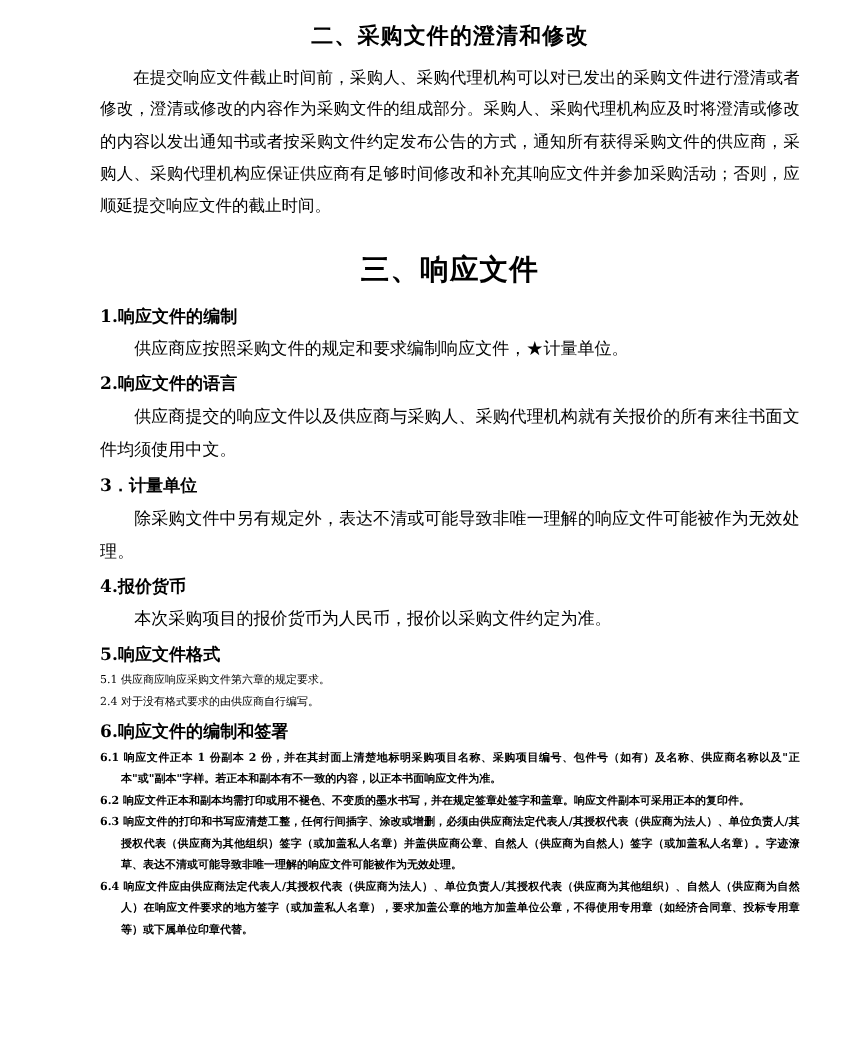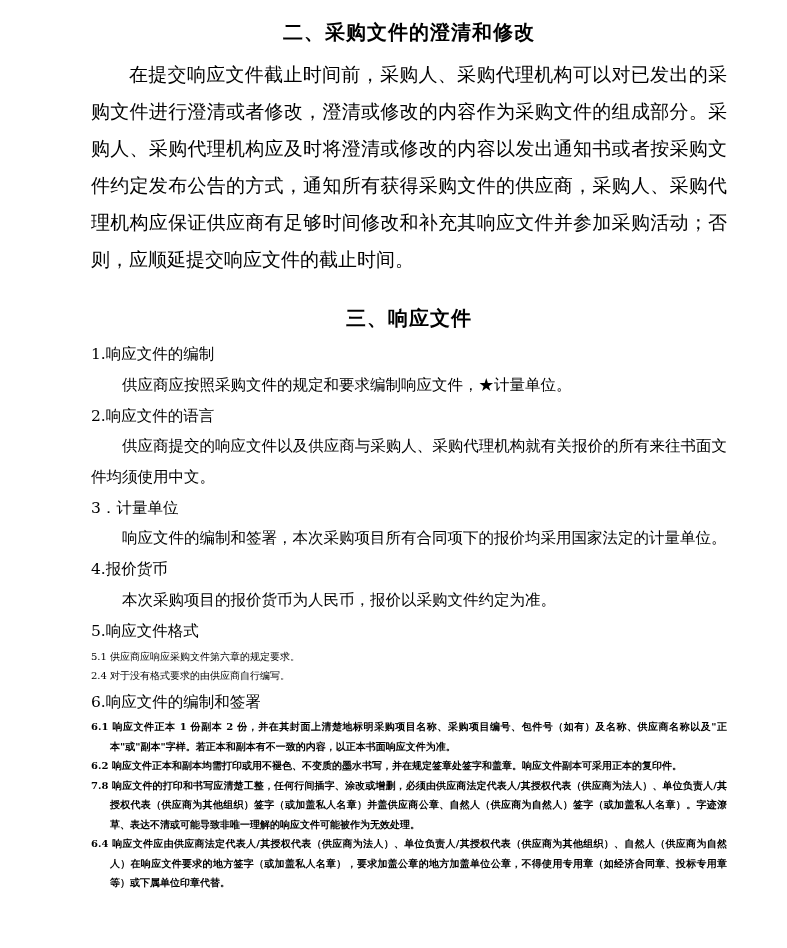--- a/index.html
+++ b/index.html
@@ -24,44 +24,44 @@
   .section-title {
     text-align: center;
     font-size: 20px;
     font-weight: bold;
     letter-spacing: 1px;
     margin: 8px 0 10px 0;
     line-height: 1.4;
   }
   .section-title-2 {
     text-align: center;
-    font-size: 20px;
+    font-size: 26px;
     font-weight: bold;
     letter-spacing: 1px;
     margin: 26px 0 8px 0;
     line-height: 1.4;
   }
   p {
     margin: 0;
-    font-size: 19px;
+    font-size: 15px;
     line-height: 1.95;
     text-align: justify;
     text-justify: inter-ideograph;
   }
   .indent2 {
     text-indent: 2em;
   }
   .hang {
     padding-left: 1.9em;
     text-indent: -1.9em;
     font-weight: bold;
   }
   .heading-num {
     font-size: 15.5px;
-    font-weight: normal;
+    font-weight: bold;
     line-height: 1.9;
     margin: 2px 0 0 0;
   }
   .body-indent {
     text-indent: 2em;
     font-size: 15.5px;
     line-height: 1.95;
   }
   .sub-item {
     font-size: 10px;
@@ -86,35 +86,35 @@
     <p class="body-indent">供应商应按照采购文件的规定和要求编制响应文件，★计量单位。</p>
   </div>
 
   <div>
     <div class="heading-num"><span>2.</span><span>响应文件的语言</span></div>
     <p class="body-indent">供应商提交的响应文件以及供应商与采购人、采购代理机构就有关报价的所有来往书面文件均须使用中文。</p>
   </div>
 
   <div>
     <div class="heading-num"><span>3．</span><span>计量单位</span></div>
-    <p class="body-indent">响应文件的编制和签署，本次采购项目所有合同项下的报价均采用国家法定的计量单位。</p>
+    <p class="body-indent">除采购文件中另有规定外，表达不清或可能导致非唯一理解的响应文件可能被作为无效处理。</p>
   </div>
 
   <div>
     <div class="heading-num"><span>4.</span><span>报价货币</span></div>
     <p class="body-indent">本次采购项目的报价货币为人民币，报价以采购文件约定为准。</p>
   </div>
 
   <div>
     <div class="heading-num"><span>5.</span><span>响应文件格式</span></div>
     <p class="sub-item">5.1 供应商应响应采购文件第六章的规定要求。</p>
     <p class="sub-item">2.4 对于没有格式要求的由供应商自行编写。</p>
   </div>
 
   <div>
     <div class="heading-num"><span>6.</span><span>响应文件的编制和签署</span></div>
     <p class="sub-item hang">6.1 响应文件正本 1 份副本 2 份，并在其封面上清楚地标明采购项目名称、采购项目编号、包件号（如有）及名称、供应商名称以及"正本"或"副本"字样。若正本和副本有不一致的内容，以正本书面响应文件为准。</p>
     <p class="sub-item hang">6.2 响应文件正本和副本均需打印或用不褪色、不变质的墨水书写，并在规定签章处签字和盖章。响应文件副本可采用正本的复印件。</p>
-    <p class="sub-item hang">7.8 响应文件的打印和书写应清楚工整，任何行间插字、涂改或增删，必须由供应商法定代表人/其授权代表（供应商为法人）、单位负责人/其授权代表（供应商为其他组织）签字（或加盖私人名章）并盖供应商公章、自然人（供应商为自然人）签字（或加盖私人名章）。字迹潦草、表达不清或可能导致非唯一理解的响应文件可能被作为无效处理。</p>
+    <p class="sub-item hang">6.3 响应文件的打印和书写应清楚工整，任何行间插字、涂改或增删，必须由供应商法定代表人/其授权代表（供应商为法人）、单位负责人/其授权代表（供应商为其他组织）签字（或加盖私人名章）并盖供应商公章、自然人（供应商为自然人）签字（或加盖私人名章）。字迹潦草、表达不清或可能导致非唯一理解的响应文件可能被作为无效处理。</p>
     <p class="sub-item hang">6.4 响应文件应由供应商法定代表人/其授权代表（供应商为法人）、单位负责人/其授权代表（供应商为其他组织）、自然人（供应商为自然人）在响应文件要求的地方签字（或加盖私人名章），要求加盖公章的地方加盖单位公章，不得使用专用章（如经济合同章、投标专用章等）或下属单位印章代替。</p>
   </div>
 
 </div>
 
 </body></html>

